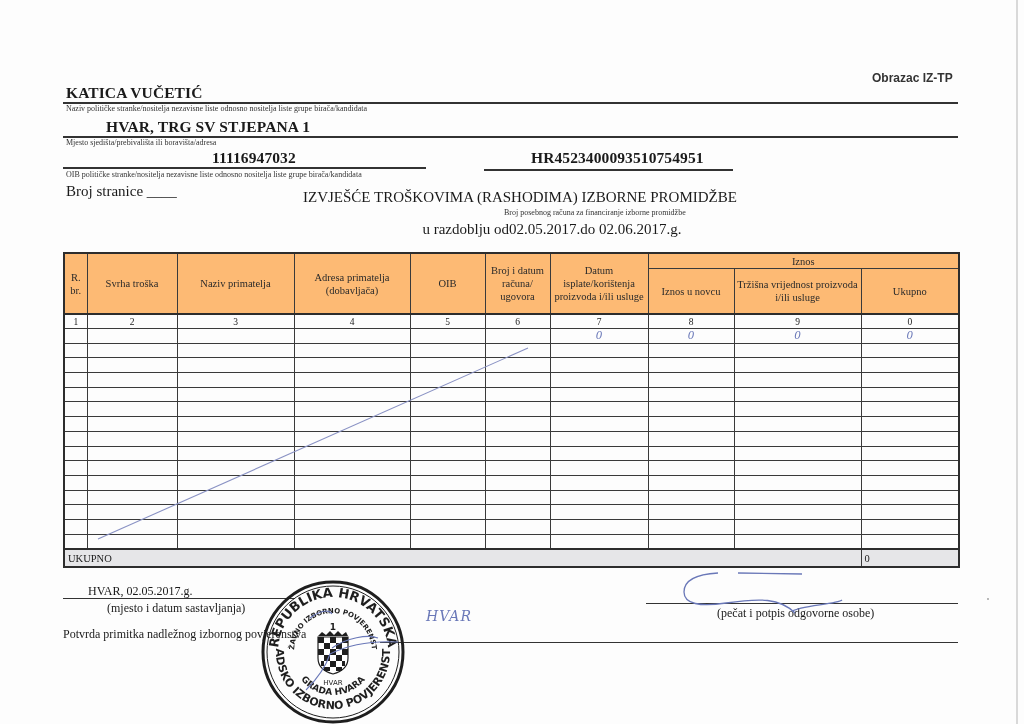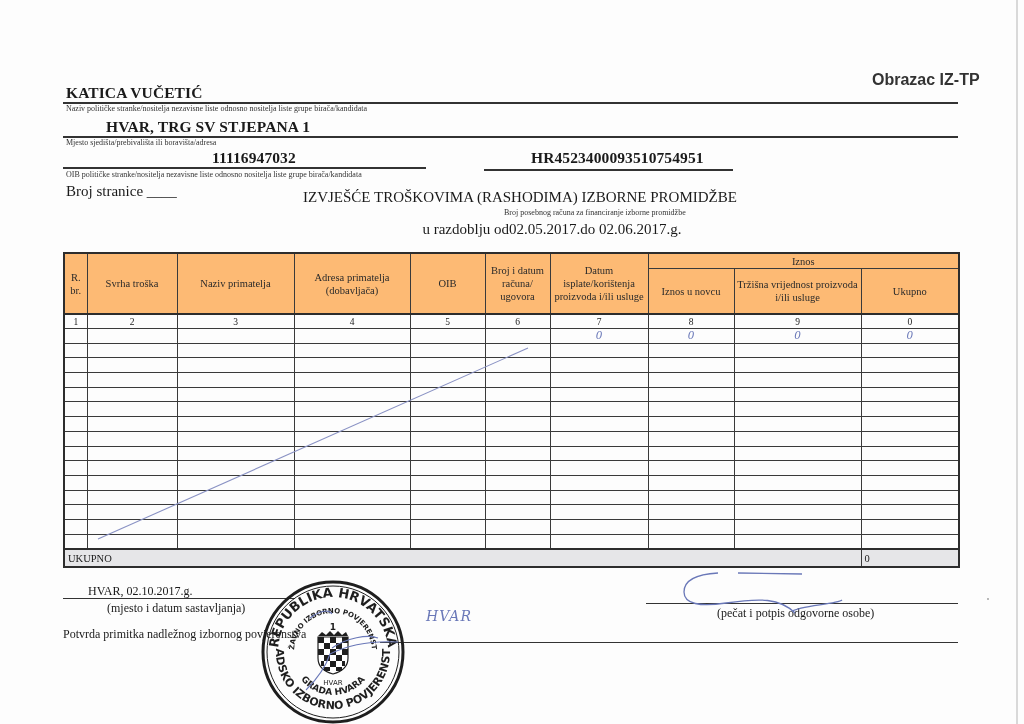--- a/index.html
+++ b/index.html
@@ -6,21 +6,21 @@
     body {
       width: 1024px; height: 724px; position: relative; overflow: hidden;
       background: #fdfdfd;
       font-family: "Liberation Serif", "DejaVu Serif", serif;
       color: #1a1a1a;
     }
     .abs { position: absolute; }
     .right-edge { position: absolute; left: 1016px; top: 0; width: 2px; height: 724px; background: #d9d9d9; }
     .form-code {
       left: 872px; top: 71px; font-family: "Liberation Sans", "DejaVu Sans", sans-serif;
-      font-weight: bold; font-size: 16px; color: #333;
+      font-weight: bold; font-size: 12px; color: #333;
     }
     .big-field { font-weight: bold; font-size: 15.5px; letter-spacing: 0.1px; }
     .hr-line { position: absolute; height: 1.5px; background: #333; }
     .caption { font-size: 8px; color: #333; white-space: nowrap; }
     .title { left: 0; width: 1024px; text-align: center; font-size: 15px; }
     table.report {
       position: absolute; left: 63px; top: 252px; width: 895px;
       border-collapse: collapse; table-layout: fixed;
       border: 2px solid #2d2d2d;
     }
@@ -301,21 +301,21 @@
       <td colspan="9" style="padding-left:3px;">UKUPNO</td>
       <td style="padding-left:3px;">0</td>
     </tr>
   </tfoot>
 </table>
 
 <svg class="diag-svg" style="left:0; top:0;" width="1024" height="724">
   <line x1="98" y1="539" x2="528" y2="348" stroke="#8a92c4" stroke-width="1.1"></line>
 </svg>
 
-<div class="abs" style="left:88px; top:584px; font-size:12px;">HVAR, 02.10.2017.g.</div>
+<div class="abs" style="left:88px; top:584px; font-size:12px;">HVAR, 02.05.2017.g.</div>
 <div class="hr-line" style="left:63px; top:598px; width:232px; height:1px;"></div>
 <div class="abs" style="left:107px; top:601px; font-size:12px;">(mjesto i datum sastavljanja)</div>
 
 <div class="hr-line" style="left:646px; top:603px; width:312px; height:1px;"></div>
 <div class="abs" style="left:717px; top:606px; font-size:12px;">(pečat i potpis odgovorne osobe)</div>
 <svg class="sig-svg" style="left:0; top:0;" width="1024" height="724">
   <path d="M718 573 C 700 574, 684 578, 684 592 C 684 604, 700 607, 726 603 C 760 598, 780 598, 795 613 M 793 611 C 798 606, 838 604, 842 600 M 738 573 L 802 574" fill="none" stroke="#6a78b8" stroke-width="1.3"></path>
   <circle cx="988" cy="599" r="0.9" fill="#999"></circle>
 </svg>
 

